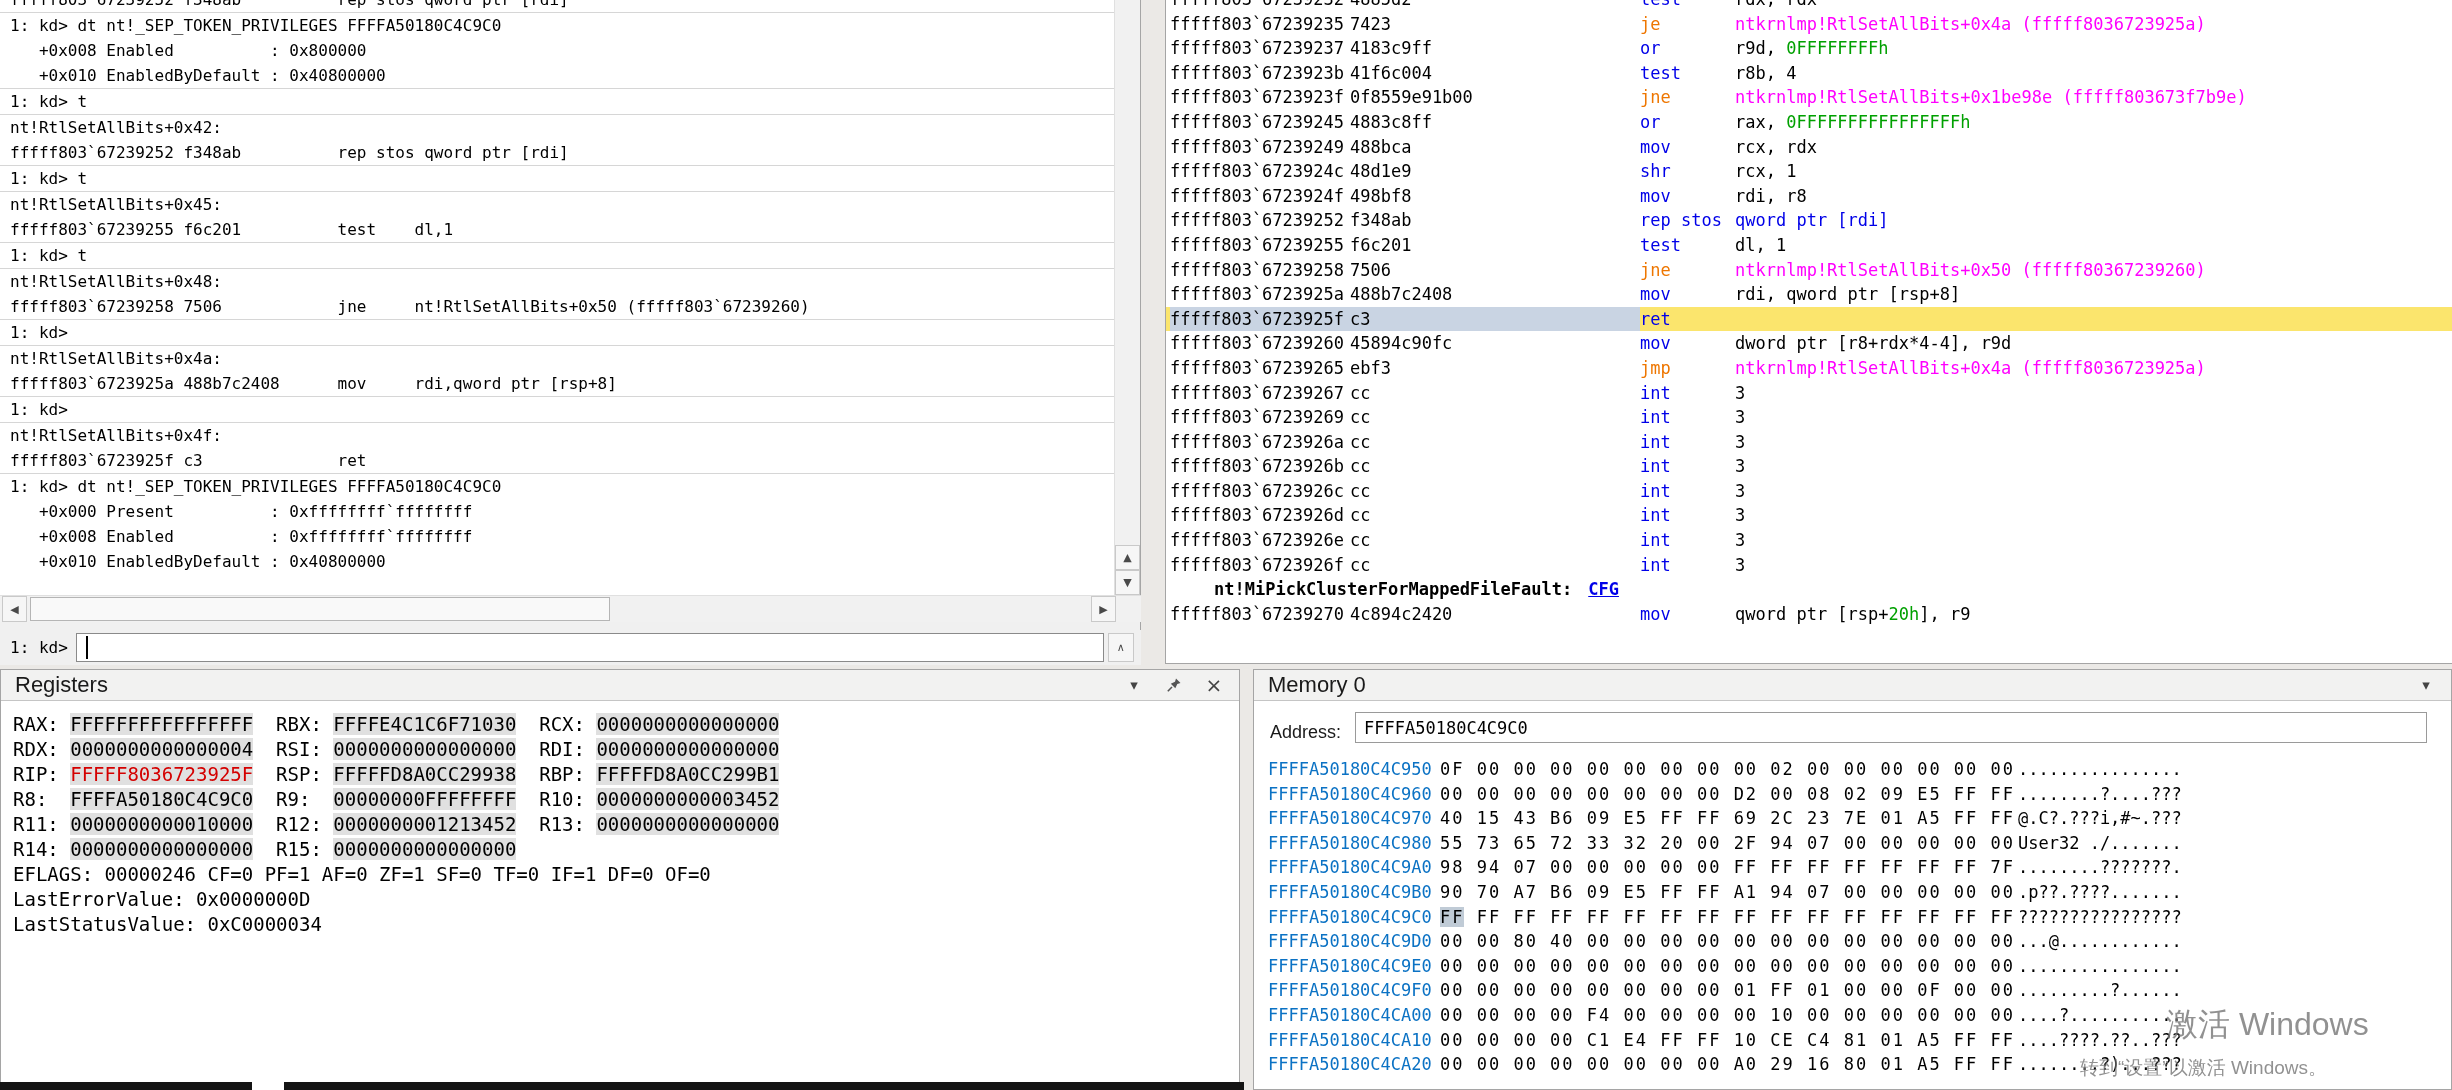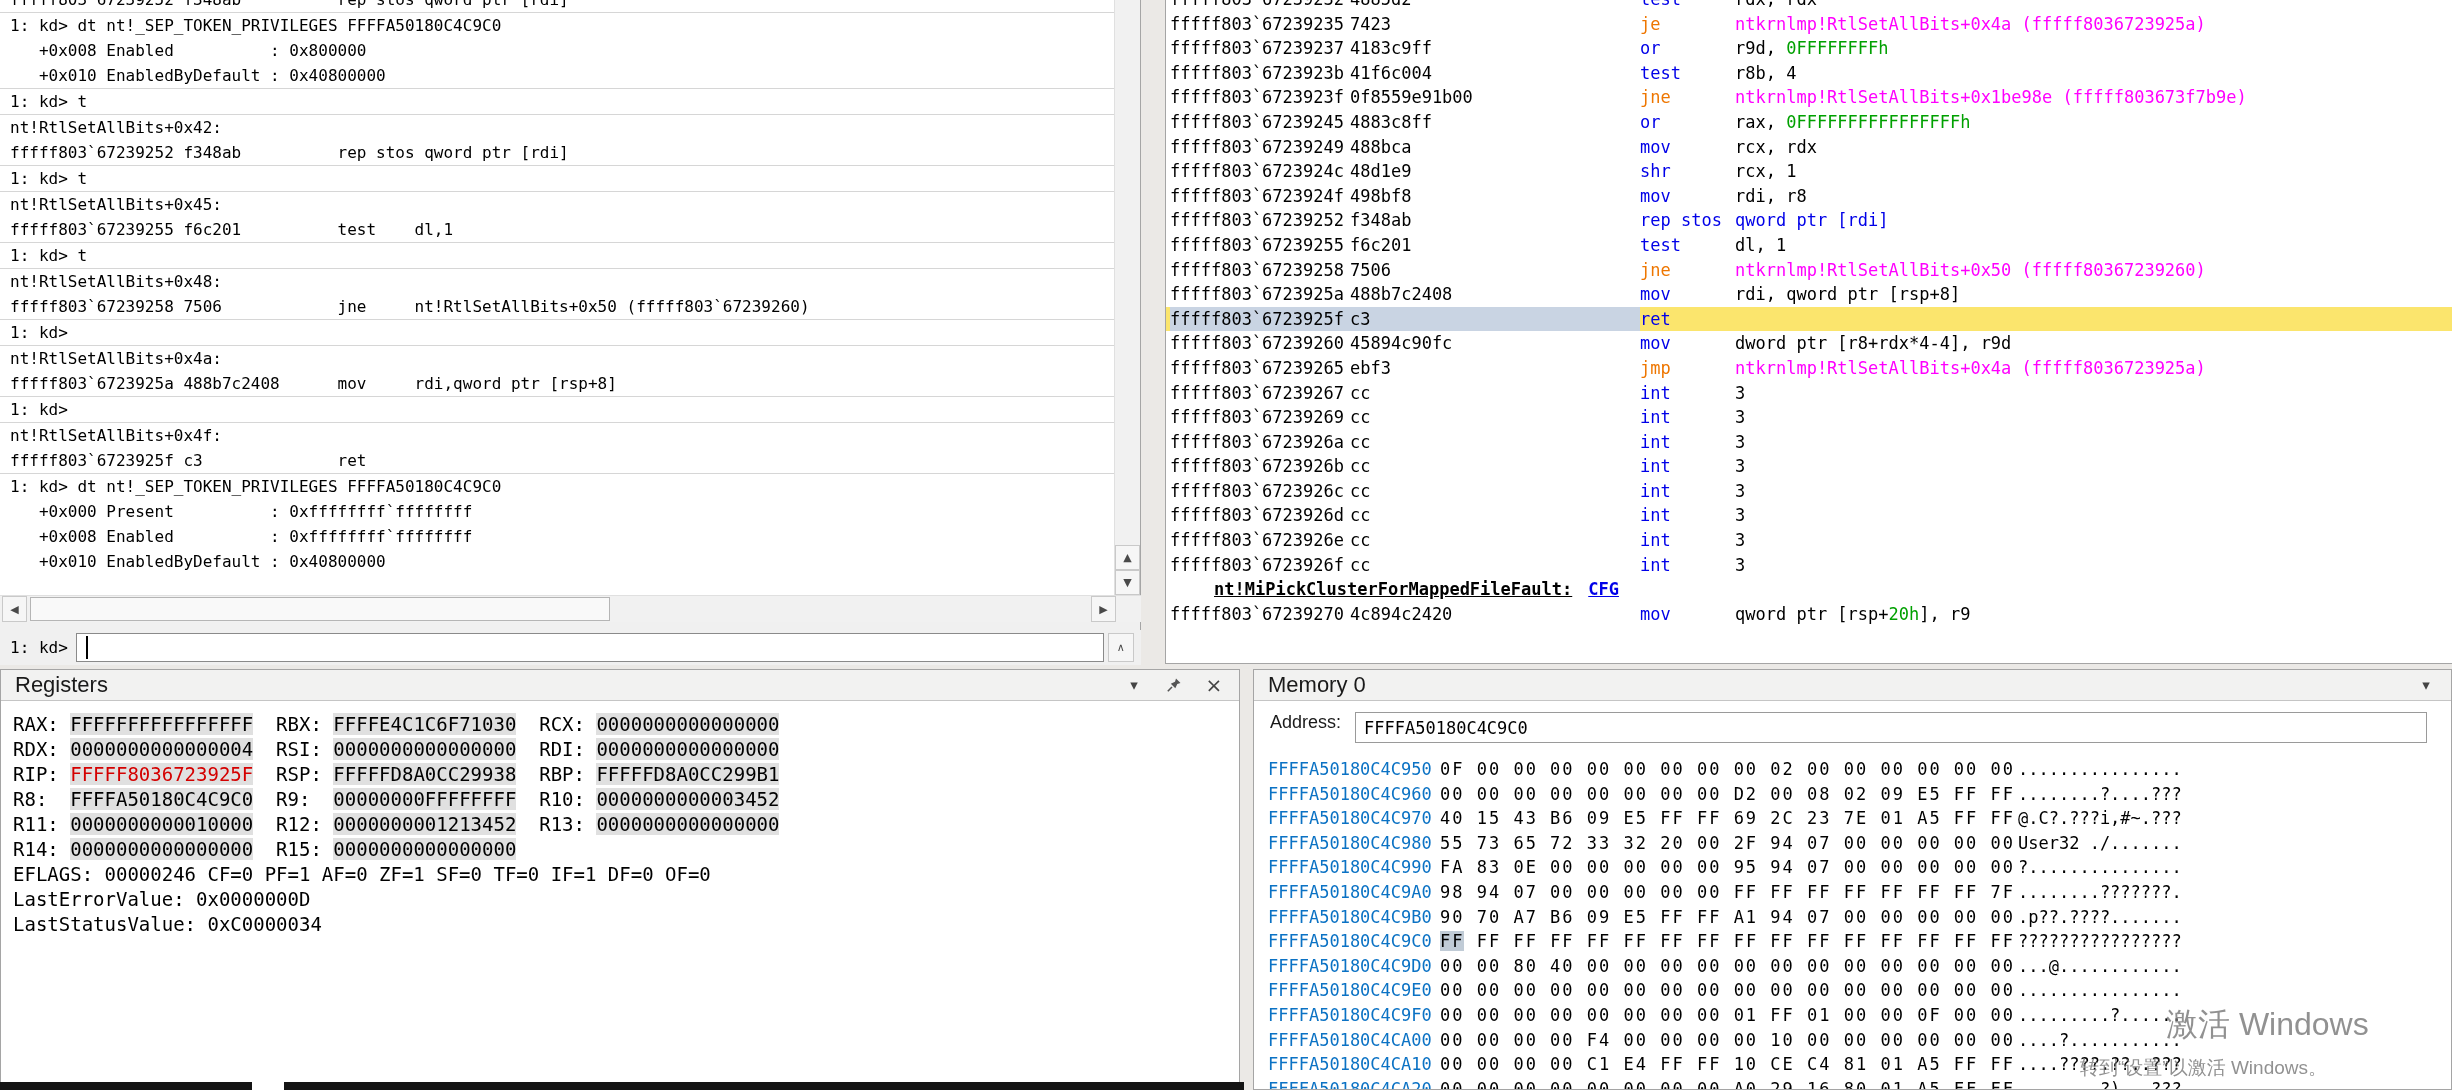--- a/index.html
+++ b/index.html
@@ -37,40 +37,40 @@
   .d-left{display:inline-block;width:470px}
   .d-addr{display:inline-block;width:180px}
   .d-bytes{display:inline-block;width:290px}
   .d-mn{display:inline-block;width:95px;color:var(--mnemonic-blue)}
   .d-mn.j{color:var(--jump-orange)}
   .d-op{color:#000}
   .d-op.sym{color:var(--symbol-magenta)}
   .d-op.g{color:var(--number-green)}
   .d-op.b{color:var(--mnemonic-blue)}
   .d-label{padding-left:48px;font-weight:bold}
-  .d-label .lbl{text-decoration:underline;color:#000}
+  .d-label .lbl{color:#000}
   .d-label .cfg{text-decoration:underline;color:var(--link-blue);margin-left:16px}
 
   
   .titlebar{height:31px;background:#f2f2f1;border-bottom:1px solid #c5c5c5;display:flex;align-items:center;position:relative}
   .titlebar .title{margin-left:14px;font-size:22px;color:#1a1a1a}
   .tb-icons{position:absolute;right:14px;display:flex;gap:18px;align-items:center}
   .tb-icon{width:22px;height:22px;display:flex;align-items:center;justify-content:center;color:#444;font-size:15px;font-family:"DejaVu Sans",sans-serif}
   .tb-icon.x{font-size:20px}
 
   
   #registers{left:0;top:669px;width:1240px;height:421px;background:#fff}
   #registers-content{padding:11px 0 0 12px;background:#fff;height:390px}
   .r-line{white-space:pre;font:19px/25px "DejaVu Sans Mono",monospace;color:#000}
   .r-seg.v{background:var(--chip-gray)}
   .r-seg.r{color:var(--rip-red)}
 
   
   #memory{left:1253px;top:669px;width:1199px;height:421px;background:#fff;overflow:hidden}
-  .addr-row{display:flex;align-items:flex-start;margin:11px 0 0 16px}
+  .addr-row{display:flex;align-items:flex-end;margin:11px 0 0 16px}
   .addr-label{font-size:18px;color:#1a1a1a}
   #addr-input{margin-left:14px;width:1072px;height:31px;border:1px solid #9a9a9a;background:#fff;font:17px "DejaVu Sans Mono",monospace;padding:0 8px;outline:none}
   #memory-rows{margin:14px 0 0 14px}
   .m-row{white-space:pre;font:17px/24.6px "DejaVu Sans Mono",monospace;color:#000}
   .m-addr{display:inline-block;width:172px;color:var(--memory-address-blue)}
   .m-bytes{display:inline-block;width:578px;letter-spacing:2px}
   .m-sel{background:var(--selected-byte-bg)}
 
   
   #taskbar-strip{position:absolute;left:0;top:1082px;width:1244px;height:8px;background:#141414}
@@ -222,21 +222,20 @@
     </div>
     <div class="addr-row">
       <span class="addr-label">Address:</span>
       <input id="addr-input" type="text" value="FFFFA50180C4C9C0" style="">
     </div>
     <div id="memory-rows">
         <div class="m-row"><span class="m-addr">FFFFA50180C4C950</span><span class="m-bytes">0F 00 00 00 00 00 00 00 00 02 00 00 00 00 00 00</span><span class="m-ascii">................</span></div>
         <div class="m-row"><span class="m-addr">FFFFA50180C4C960</span><span class="m-bytes">00 00 00 00 00 00 00 00 D2 00 08 02 09 E5 FF FF</span><span class="m-ascii">........?....???</span></div>
         <div class="m-row"><span class="m-addr">FFFFA50180C4C970</span><span class="m-bytes">40 15 43 B6 09 E5 FF FF 69 2C 23 7E 01 A5 FF FF</span><span class="m-ascii">@.C?.???i,#~.???</span></div>
         <div class="m-row"><span class="m-addr">FFFFA50180C4C980</span><span class="m-bytes">55 73 65 72 33 32 20 00 2F 94 07 00 00 00 00 00</span><span class="m-ascii">User32 ./.......</span></div>
-        <div class="m-row"><span class="m-addr">FFFFA50180C4C990</span><span class="m-bytes">FA 83 0E 00 00 00 00 00 95 94 07 00 00 00 00 00</span><span class="m-ascii">?...............</span></div>
         <div class="m-row"><span class="m-addr">FFFFA50180C4C9A0</span><span class="m-bytes">98 94 07 00 00 00 00 00 FF FF FF FF FF FF FF 7F</span><span class="m-ascii">........???????.</span></div>
         <div class="m-row"><span class="m-addr">FFFFA50180C4C9B0</span><span class="m-bytes">90 70 A7 B6 09 E5 FF FF A1 94 07 00 00 00 00 00</span><span class="m-ascii">.p??.????.......</span></div>
         <div class="m-row"><span class="m-addr">FFFFA50180C4C9C0</span><span class="m-bytes"><span class="m-sel">FF</span> FF FF FF FF FF FF FF FF FF FF FF FF FF FF FF</span><span class="m-ascii">????????????????</span></div>
         <div class="m-row"><span class="m-addr">FFFFA50180C4C9D0</span><span class="m-bytes">00 00 80 40 00 00 00 00 00 00 00 00 00 00 00 00</span><span class="m-ascii">...@............</span></div>
         <div class="m-row"><span class="m-addr">FFFFA50180C4C9E0</span><span class="m-bytes">00 00 00 00 00 00 00 00 00 00 00 00 00 00 00 00</span><span class="m-ascii">................</span></div>
         <div class="m-row"><span class="m-addr">FFFFA50180C4C9F0</span><span class="m-bytes">00 00 00 00 00 00 00 00 01 FF 01 00 00 0F 00 00</span><span class="m-ascii">.........?......</span></div>
         <div class="m-row"><span class="m-addr">FFFFA50180C4CA00</span><span class="m-bytes">00 00 00 00 F4 00 00 00 00 10 00 00 00 00 00 00</span><span class="m-ascii">....?...........</span></div>
         <div class="m-row"><span class="m-addr">FFFFA50180C4CA10</span><span class="m-bytes">00 00 00 00 C1 E4 FF FF 10 CE C4 81 01 A5 FF FF</span><span class="m-ascii">....????.??..???</span></div>
         <div class="m-row"><span class="m-addr">FFFFA50180C4CA20</span><span class="m-bytes">00 00 00 00 00 00 00 00 A0 29 16 80 01 A5 FF FF</span><span class="m-ascii">........?)...???</span></div>
       </div>

